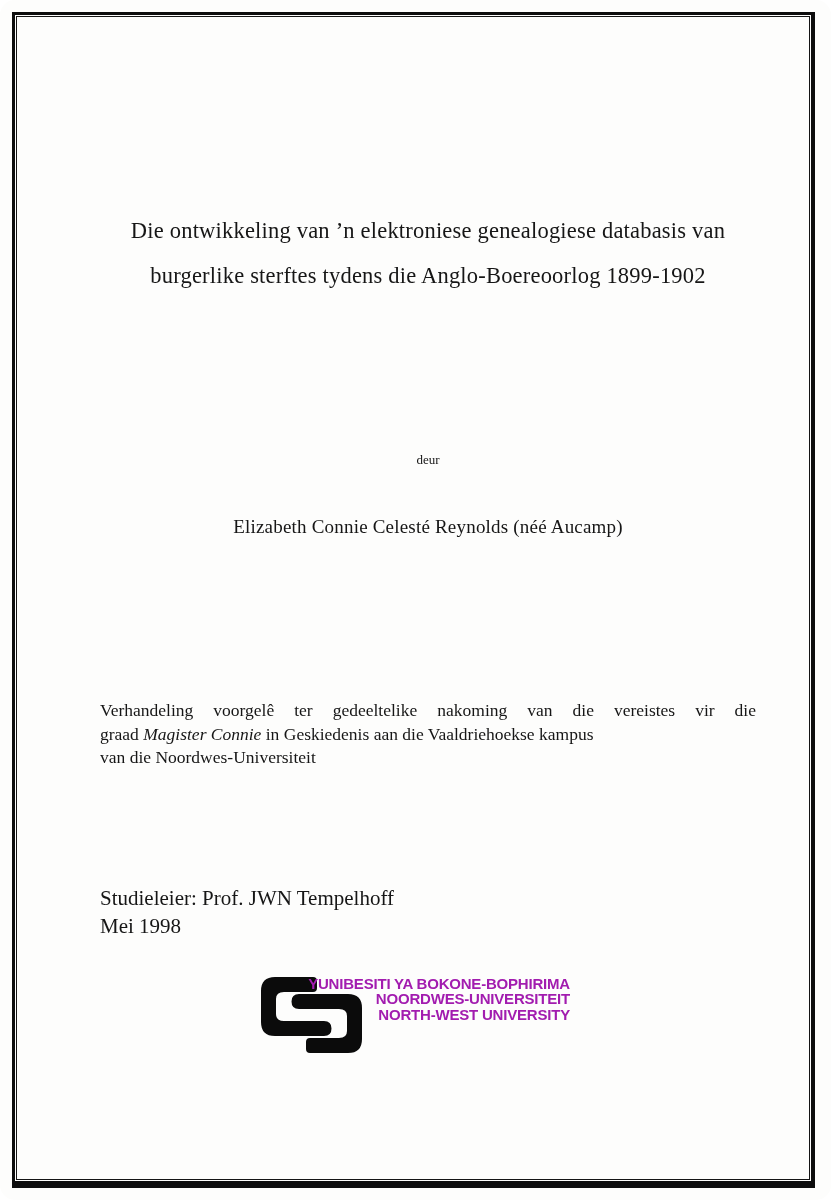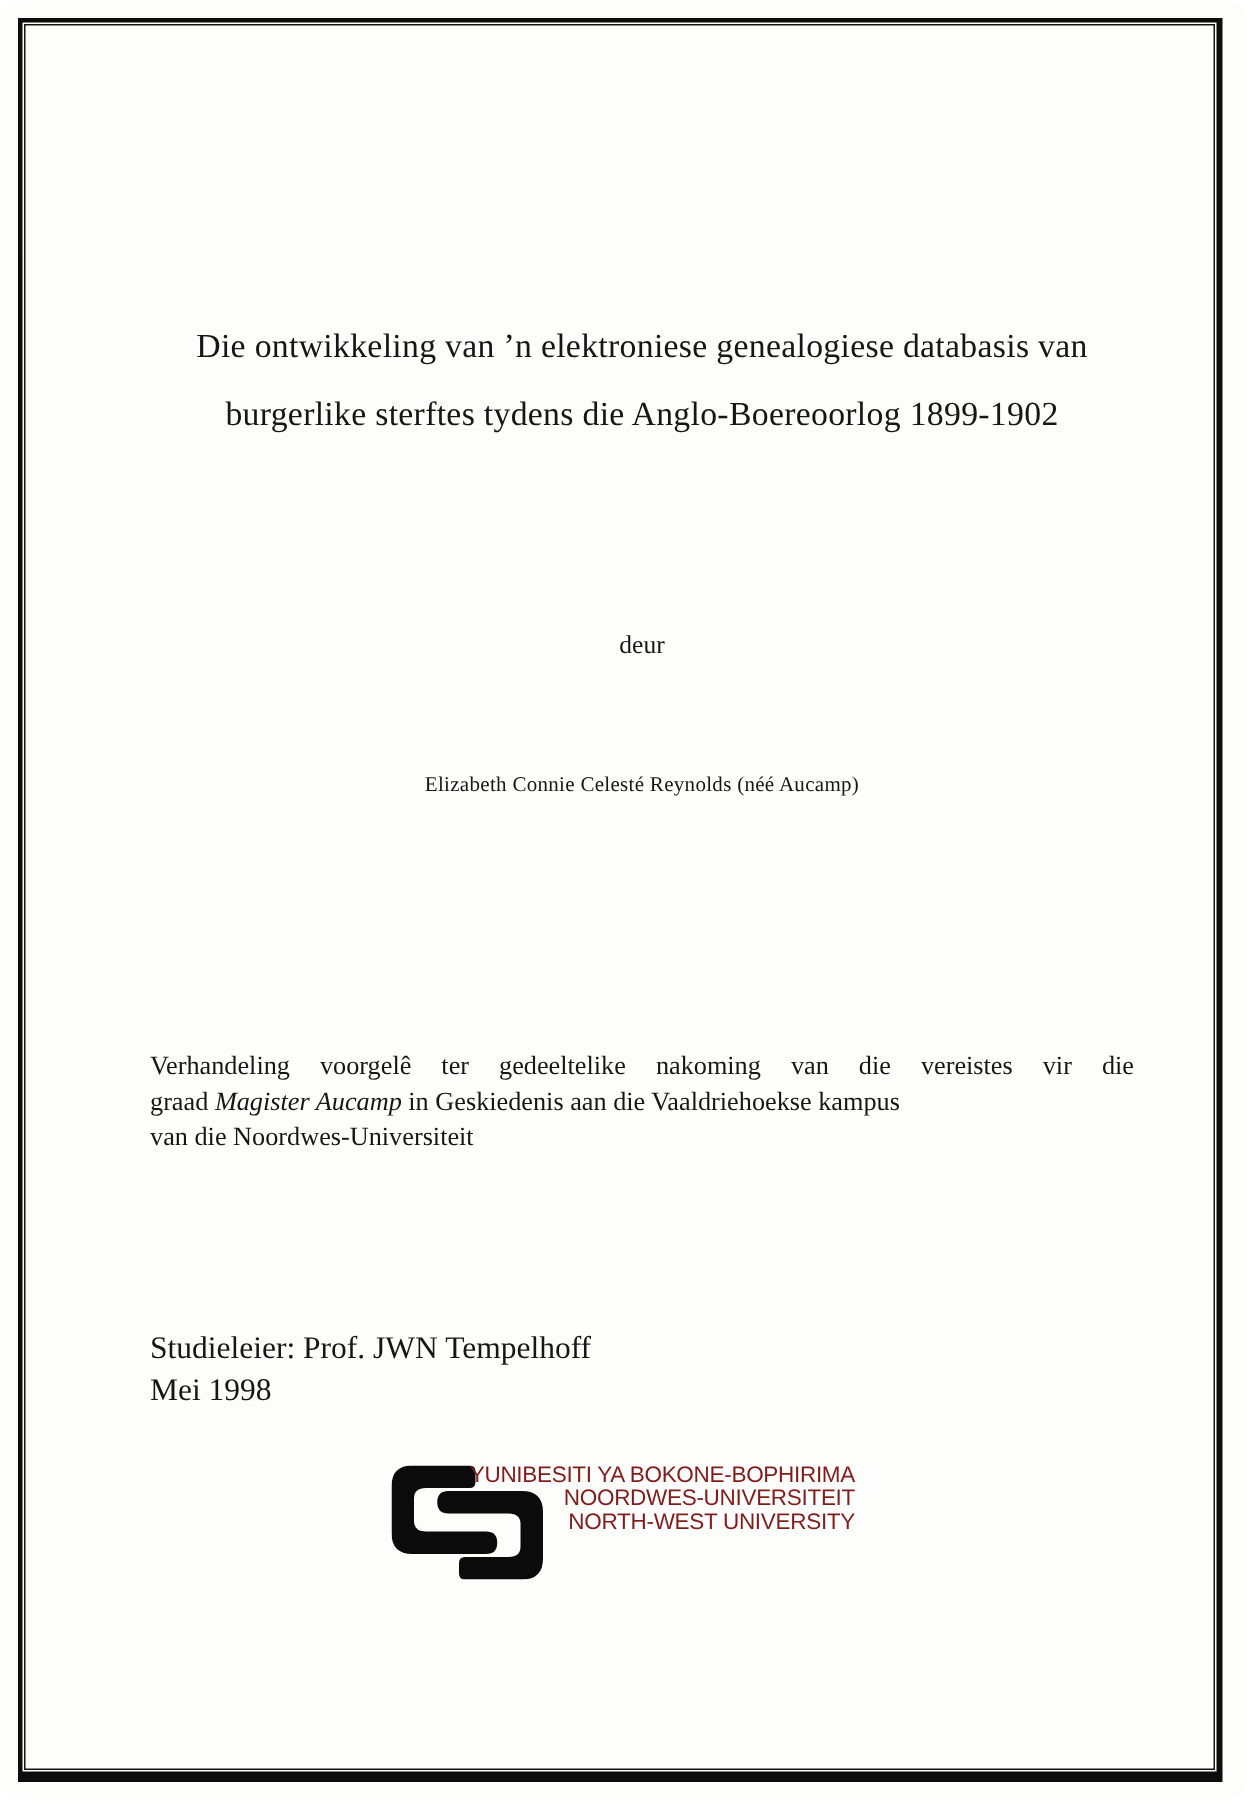--- a/index.html
+++ b/index.html
@@ -38,29 +38,29 @@
     position:absolute;
     top:208px; left:0; right:0;
     text-align:center;
     font-size:22.5px;
     line-height:45px;
     letter-spacing:0.2px;
     white-space:nowrap;
   }
   .deur-line{
     position:absolute;
-    top:420px; left:0; right:0;
+    top:452px; left:0; right:0;
     text-align:center;
-    font-size:17px;
+    font-size:13px;
   }
   .author-line{
     position:absolute;
     top:516px; left:0; right:0;
     text-align:center;
-    font-size:14px;
+    font-size:19px;
     letter-spacing:0.2px;
   }
   .statement-block{
     position:absolute;
     top:699px; left:0; right:0;
     font-size:17.5px;
     line-height:23.5px;
   }
   .statement-justify{
     text-align:justify;
@@ -78,25 +78,25 @@
     position:absolute;
     left:261px; top:977px;
     width:101px; height:76px;
   }
   .nwu-text{
     position:absolute;
     left:270px; top:976px;
     width:300px;
     text-align:right;
     font-family:"Liberation Sans","DejaVu Sans",sans-serif;
-    font-weight:400;
+    font-weight:700;
     font-size:15px;
     line-height:15.3px;
     letter-spacing:-0.2px;
-    color:#7f1d1d;
+    color:#a21caf;
     white-space:nowrap;
   }
 </style>
 </head>
 <body>
 
 <div class="page">
 
   <div class="frame-outer">
     <div class="frame-inner"></div>
@@ -108,21 +108,21 @@
       <div>Die ontwikkeling van ’n elektroniese genealogiese databasis van</div>
       <div>burgerlike sterftes tydens die Anglo-Boereoorlog 1899-1902</div>
     </div>
 
     <div class="deur-line">deur</div>
 
     <div class="author-line">Elizabeth Connie Celesté Reynolds (néé Aucamp)</div>
 
     <div class="statement-block">
       <div class="statement-justify">Verhandeling voorgelê ter gedeeltelike nakoming van die vereistes vir die</div>
-      <div><span>graad </span><i>Magister Aucamp</i><span> in Geskiedenis aan die Vaaldriehoekse kampus</span></div>
+      <div><span>graad </span><i>Magister Connie</i><span> in Geskiedenis aan die Vaaldriehoekse kampus</span></div>
       <div>van die Noordwes-Universiteit</div>
     </div>
 
     <div class="supervisor-block">
       <div>Studieleier: Prof. JWN Tempelhoff</div>
       <div>Mei 1998</div>
     </div>
 
   </div>
 

